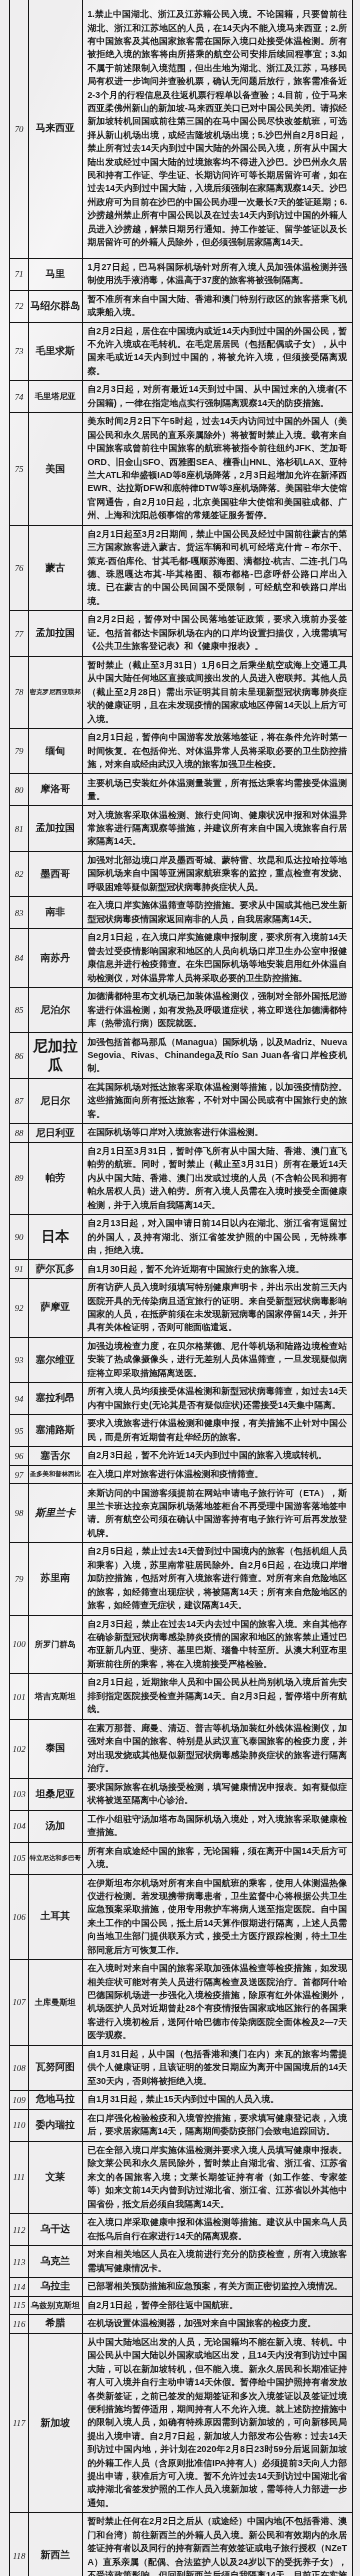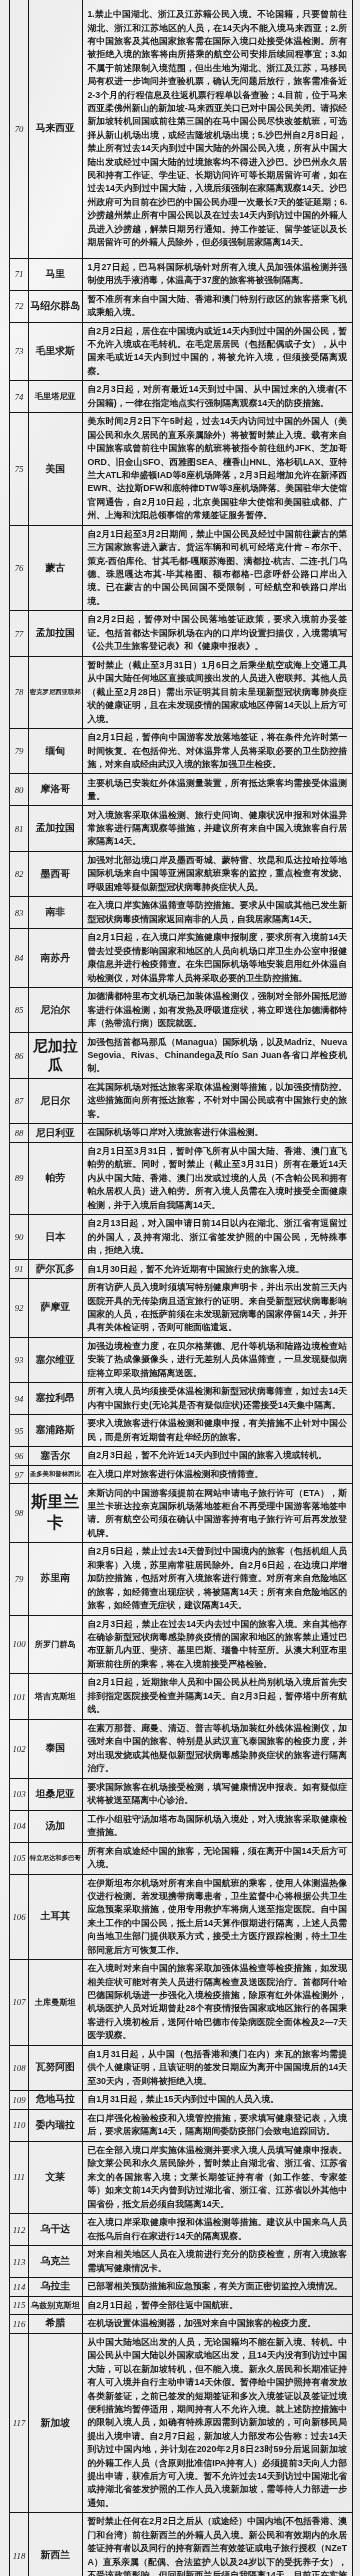--- a/index.html
+++ b/index.html
@@ -143,21 +143,21 @@
         <td class="country" style="font-size: 9.8px;">尼日利亚</td>
         <td class="measures">在国际机场等口岸对入境旅客进行体温检测。</td>
       </tr>
       <tr style="height: 70px;">
         <td class="num">89</td>
         <td class="country" style="font-size: 9.8px;">帕劳</td>
         <td class="measures">自2月1日至3月31日，暂时停飞所有从中国大陆、香港、澳门直飞帕劳的航班。同时，暂时禁止（截止至3月31日）所有在最近14天内从中国大陆、香港、澳门出发或过境的人员（不含帕公民和拥有帕永居权人员）进入帕劳。所有入境人员需在入境时接受全面健康检测，并于入境后自我隔离14天。</td>
       </tr>
       <tr style="height: 42px;">
         <td class="num">90</td>
-        <td class="country" style="font-size: 10px;">日本</td>
+        <td class="country" style="font-size: 14px;">日本</td>
         <td class="measures">自2月13日起，对入国申请日前14日以内在湖北、浙江省有逗留过的外国人，及持有湖北、浙江省签发护照的中国公民，无特殊事由，拒绝入境。</td>
       </tr>
       <tr style="height: 15px;">
         <td class="num">91</td>
         <td class="country" style="font-size: 9.8px;">萨尔瓦多</td>
         <td class="measures">自1月30日起，暂不允许近期有中国旅行史的旅客入境。</td>
       </tr>
       <tr style="height: 55px;">
         <td class="num">92</td>
         <td class="country" style="font-size: 9.8px;">萨摩亚</td>
@@ -183,21 +183,21 @@
         <td class="country" style="font-size: 9.8px;">塞舌尔</td>
         <td class="measures">自2月3日起，暂不允许近14天内到过中国的旅客入境或转机。</td>
       </tr>
       <tr style="height: 14.4px;">
         <td class="num">97</td>
         <td class="country" style="font-size: 6.4px;">圣多美和普林西比</td>
         <td class="measures">在入境口岸对旅客进行体温检测和疫情筛查。</td>
       </tr>
       <tr style="height: 58px;">
         <td class="num">98</td>
-        <td class="country" style="font-size: 16px;">斯里兰卡</td>
+        <td class="country" style="font-size: 10px; font-style: italic;">斯里兰卡</td>
         <td class="measures">来斯访问的中国游客须提前在网站申请电子旅行许可（ETA），斯里兰卡班达拉奈克国际机场落地签柜台不再受理中国游客落地签申请。所有航空公司须在确认中国游客持有电子旅行许可后再发放登机牌。</td>
       </tr>
       <tr style="height: 68px;">
         <td class="num">79</td>
         <td class="country" style="font-size: 9.8px;">苏里南</td>
         <td class="measures">自2月5日起，禁止过去14天曾到过中国境内的旅客（包括机组人员和乘客）入境，苏里南常驻居民除外。自2月6日起，在边境口岸增加防控措施，包括对所有入境旅客进行筛查。对所有来自危险地区的旅客，如经筛查出现症状，将被隔离14天；所有来自危险地区的旅客，如经筛查无症状，建议隔离14天。</td>
       </tr>
       <tr style="height: 55px;">
         <td class="num">100</td>
         <td class="country" style="font-size: 8.2px;">所罗门群岛</td>

